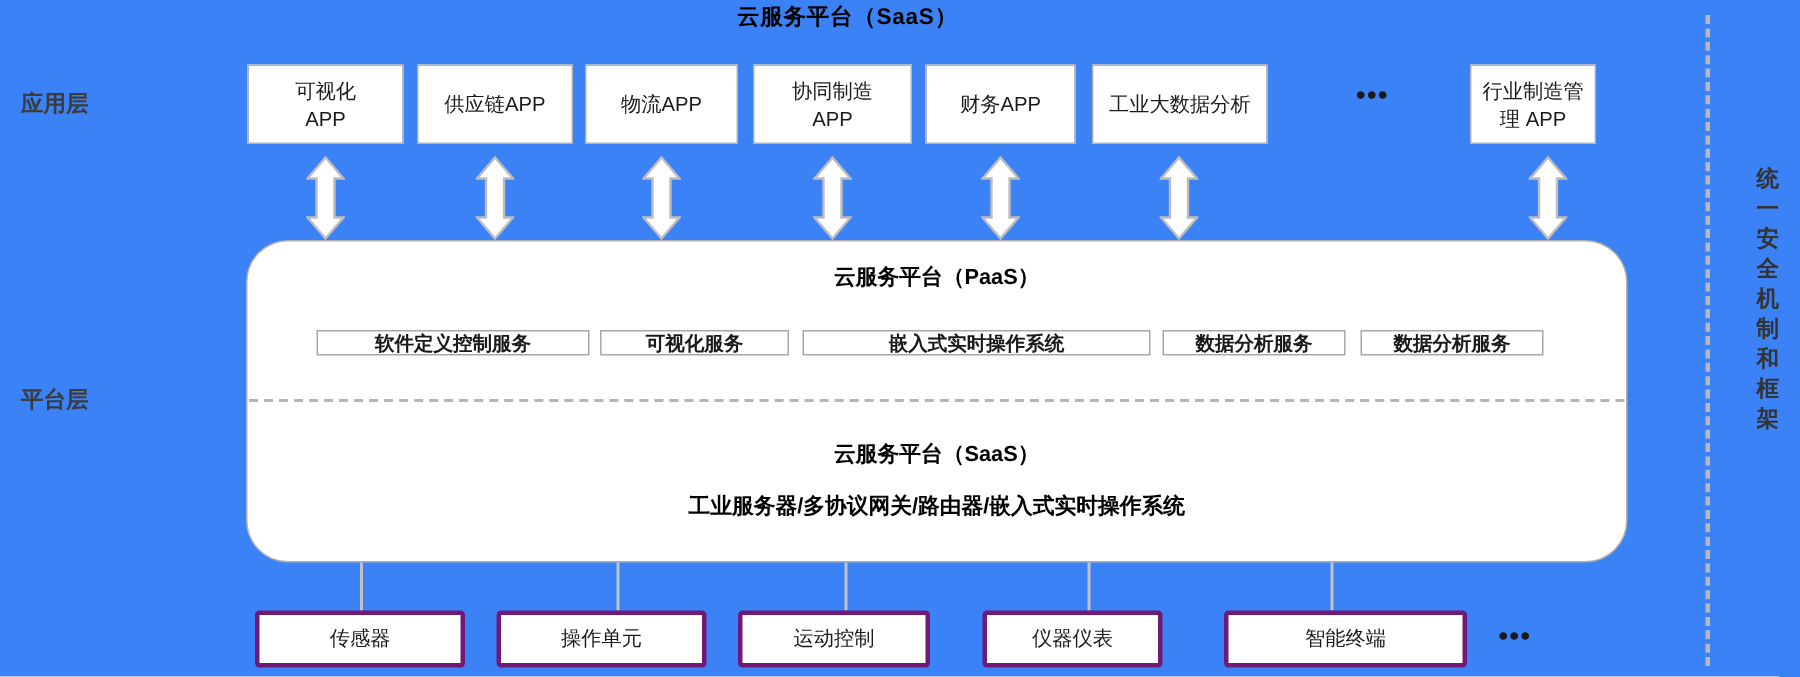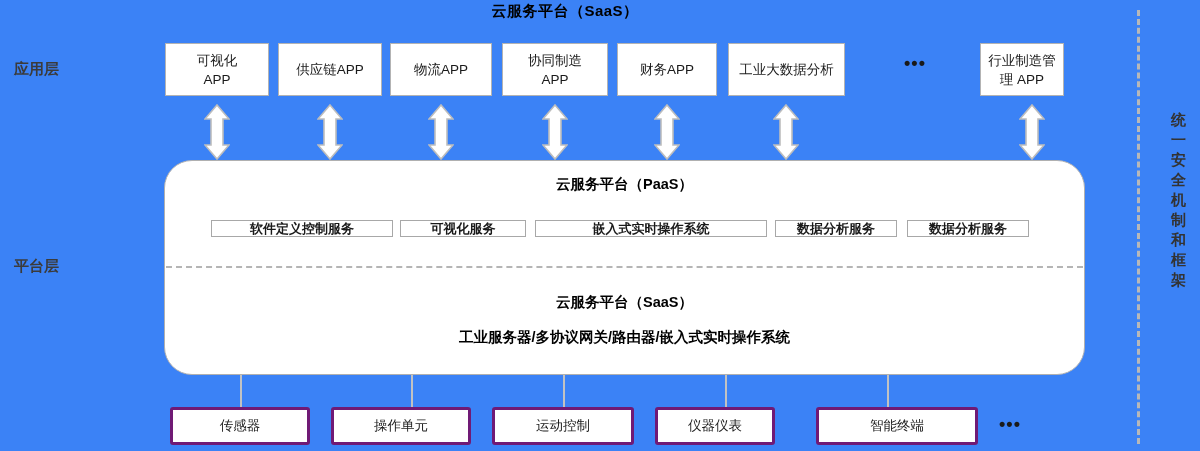--- a/index.html
+++ b/index.html
@@ -278,21 +278,21 @@
       <div class="abs field-connector" style="left: 725px;"></div>
       <div class="abs field-connector" style="left: 887px;"></div>
     </div>
   <div id="field-boxes">
       <div class="abs field-box" style="left: 170px; width: 140px;">
         <span>传感器</span>
       </div>
       <div class="abs field-box" style="left: 331px; width: 140px;">
         <span>操作单元</span>
       </div>
-      <div class="abs field-box" style="left: 492px; width: 142px;">
+      <div class="abs field-box" style="left: 492px; width: 128px;">
         <span>运动控制</span>
       </div>
       <div class="abs field-box" style="left: 655px; width: 120px;">
         <span>仪器仪表</span>
       </div>
       <div class="abs field-box" style="left: 816px; width: 162px;">
         <span>智能终端</span>
       </div>
     </div>
   <div class="abs field-ellipsis" id="field-ellipsis" style="left: 990px;">•••</div>

